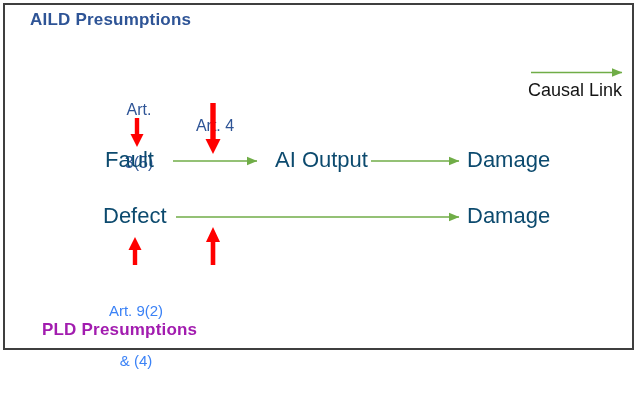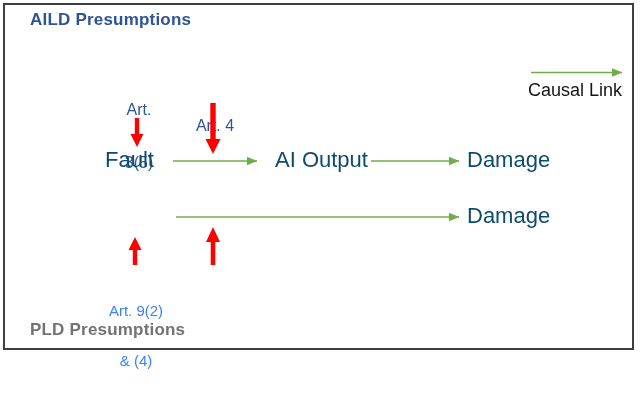--- a/index.html
+++ b/index.html
@@ -37,23 +37,23 @@
     font-weight: bold;
     font-size: 17px;
     letter-spacing: 0.2px;
   }
   .title-aild {
     left: 30px;
     top: 11px;
     color: #2e5496;
   }
   .title-pld {
-    left: 30px;
+    left: 42px;
     top: 321px;
-    color: #737373;
+    color: #a21caf;
     text-align: center;
   }
   .node {
     font-size: 22px;
     color: #0c4a6e;
     font-weight: 400;
   }
   .node-fault   { left: 105px; top: 148px; }
   .node-aiout   { left: 266px; top: 148px; margin-left: 9px; }
   .node-dmg1    { left: 467px; top: 148px; }
@@ -125,20 +125,21 @@
 
   <div class="lbl art-orange art-92">
     <div>Art. 9(2)</div>
     <div>&amp; (4)</div>
   </div>
 
 
   <div class="lbl node node-fault">Fault</div>
   <div class="lbl node node-aiout">AI Output</div>
   <div class="lbl node node-dmg1">Damage</div>
+  <div class="lbl node node-defect">Defect</div>
   <div class="lbl node node-dmg2">Damage</div>
 
   <div class="lbl legend-label">Causal Link</div>
 
   <svg class="overlay" viewBox="0 0 640 406" xmlns="http://www.w3.org/2000/svg">
     <defs>
       <marker id="green-head" markerWidth="7" markerHeight="7" refX="6" refY="3.1" orient="auto" markerUnits="strokeWidth">
         <path d="M0,0.4 L6.4,3.1 L0,5.8 z" fill="#70ad47"></path>
       </marker>
       <marker id="green-head-sm" markerWidth="7" markerHeight="7" refX="6" refY="3.1" orient="auto" markerUnits="strokeWidth">

